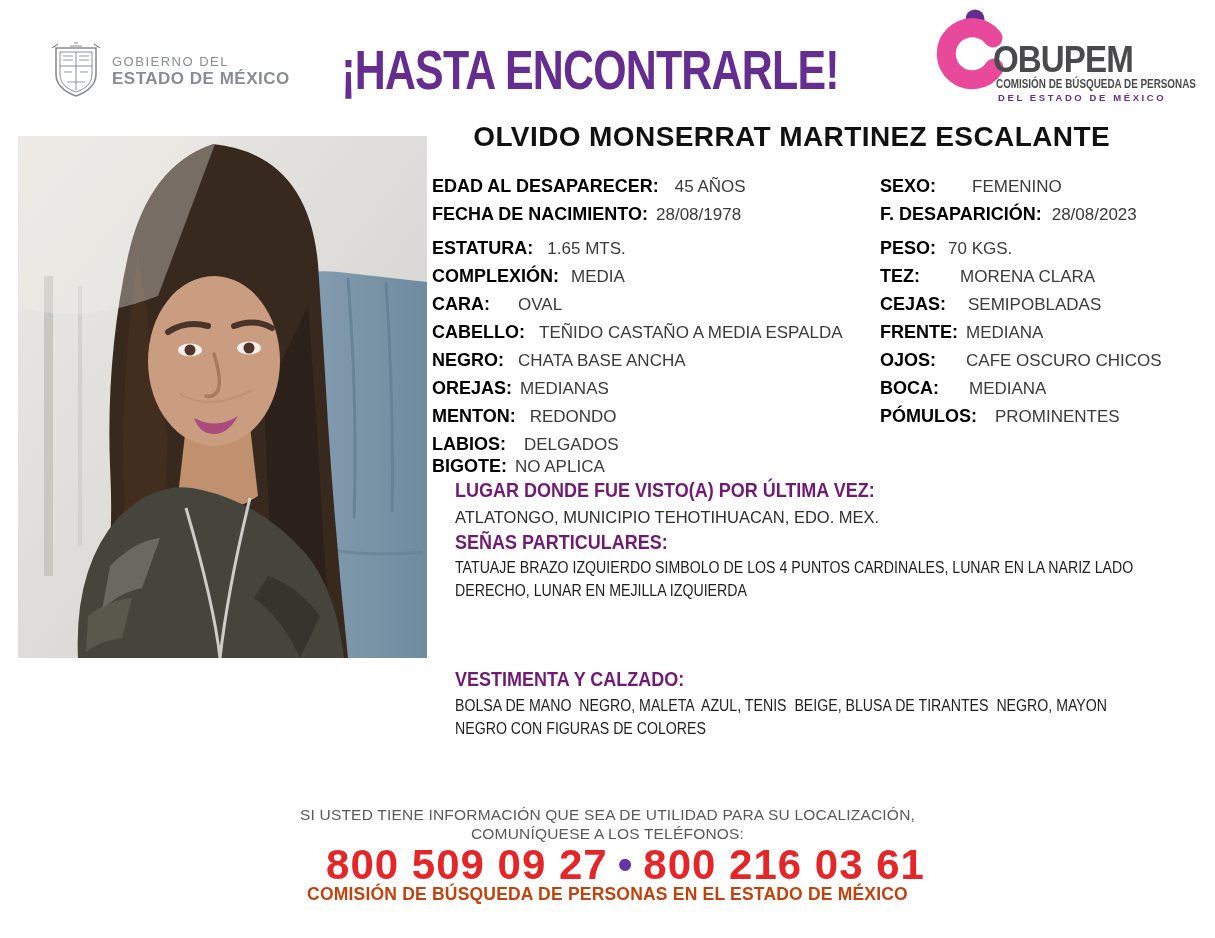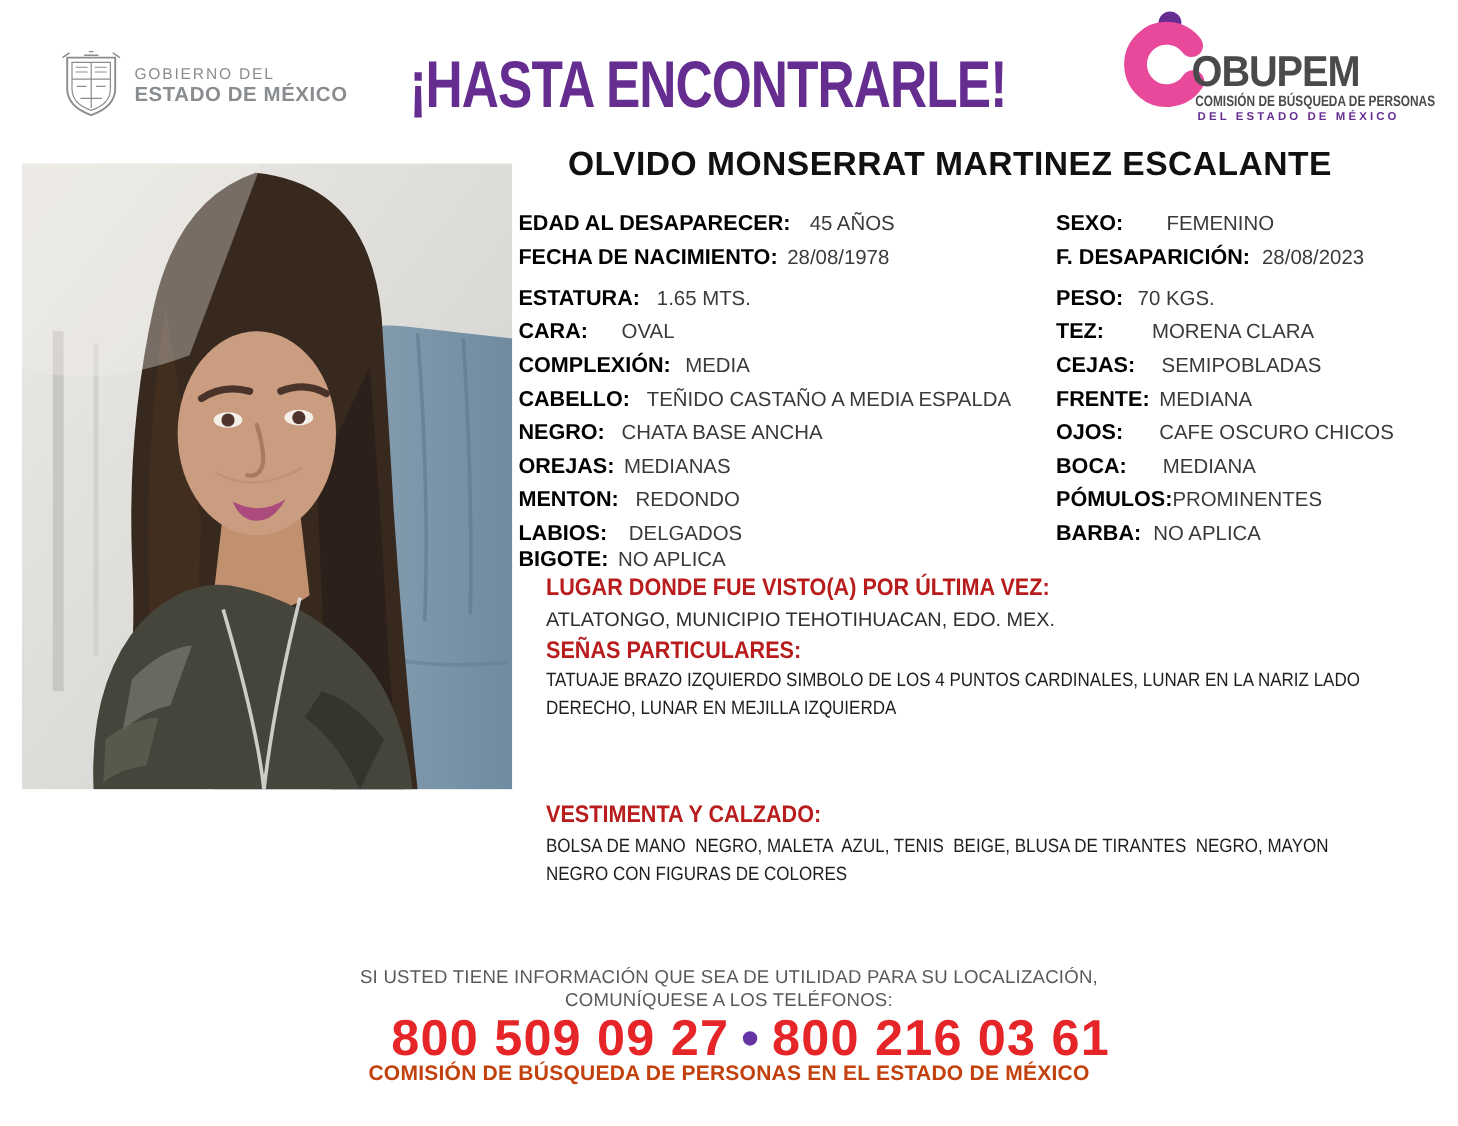--- a/index.html
+++ b/index.html
@@ -55,21 +55,21 @@
   .col-left  { left:432px; width:430px; }
   .col-right { left:880px; width:335px; }
   .field-row { height:28px; line-height:28px; white-space:nowrap; }
   .field-row.sp { margin-top:6px; }
   .field-row.tight { margin-top:-6px; }
   .f-label { font-size:18px; font-weight:bold; color:#000; }
   .f-value { font-size:17px; color:#3a3a3a; }
 
   
   .sec-heading {
-    position:absolute; left:455px; font-size:20px; font-weight:bold; color:#b91c1c; white-space:nowrap;
+    position:absolute; left:455px; font-size:20px; font-weight:bold; color:#701a75; white-space:nowrap;
   }
   .sec-heading > span { display:inline-block; transform:scaleX(0.9); transform-origin:left; }
   .sec-body-plain {
     position:absolute; left:455px; font-size:16.5px; color:#2e2e2e; white-space:pre-wrap;
   }
   .sec-body-cond {
     position:absolute; left:455px; width:792px; font-size:16px; line-height:23px; color:#1e1e1e;
     transform:scaleX(0.885); transform-origin:0 0; white-space:pre-wrap;
   }
   .h-lugar { top:479px; }
@@ -181,41 +181,40 @@
       <path d="M168 372 q28 96 34 150 M232 362 q-22 90 -30 160" stroke="#dcdcd6" stroke-width="3" fill="none" opacity="0.9"></path>
 
       <path d="M0 0 h200 l-60 160 q-80 30 -140 10 Z" fill="#f1efe9" opacity="0.35"></path>
     </svg>
   </div>
 
   <div class="col col-left">
     <div class="field-row"><span class="f-label">EDAD AL DESAPARECER:</span><span class="f-value" style="margin-left:16px">45 AÑOS</span></div>
     <div class="field-row"><span class="f-label">FECHA DE NACIMIENTO:</span><span class="f-value" style="margin-left:8px">28/08/1978</span></div>
     <div class="field-row sp"><span class="f-label">ESTATURA:</span><span class="f-value" style="margin-left:14px">1.65 MTS.</span></div>
+    <div class="field-row"><span class="f-label">COMPLEXIÓN:</span><span class="f-value" style="margin-left:12px">MEDIA</span></div>
     <div class="field-row"><span class="f-label">CARA:</span><span class="f-value" style="margin-left:28px">OVAL</span></div>
-    <div class="field-row"><span class="f-label">COMPLEXIÓN:</span><span class="f-value" style="margin-left:12px">MEDIA</span></div>
     <div class="field-row"><span class="f-label">CABELLO:</span><span class="f-value" style="margin-left:14px">TEÑIDO CASTAÑO A MEDIA ESPALDA</span></div>
     <div class="field-row"><span class="f-label">NEGRO:</span><span class="f-value" style="margin-left:14px">CHATA BASE ANCHA</span></div>
     <div class="field-row"><span class="f-label">OREJAS:</span><span class="f-value" style="margin-left:8px">MEDIANAS</span></div>
     <div class="field-row"><span class="f-label">MENTON:</span><span class="f-value" style="margin-left:14px">REDONDO</span></div>
     <div class="field-row"><span class="f-label">LABIOS:</span><span class="f-value" style="margin-left:18px">DELGADOS</span></div>
     <div class="field-row tight"><span class="f-label">BIGOTE:</span><span class="f-value" style="margin-left:8px">NO APLICA</span></div>
   </div>
 
   <div class="col col-right">
     <div class="field-row"><span class="f-label">SEXO:</span><span class="f-value" style="margin-left:36px">FEMENINO</span></div>
     <div class="field-row"><span class="f-label">F. DESAPARICIÓN:</span><span class="f-value" style="margin-left:10px">28/08/2023</span></div>
     <div class="field-row sp"><span class="f-label">PESO:</span><span class="f-value" style="margin-left:12px">70 KGS.</span></div>
     <div class="field-row"><span class="f-label">TEZ:</span><span class="f-value" style="margin-left:40px">MORENA CLARA</span></div>
     <div class="field-row"><span class="f-label">CEJAS:</span><span class="f-value" style="margin-left:22px">SEMIPOBLADAS</span></div>
     <div class="field-row"><span class="f-label">FRENTE:</span><span class="f-value" style="margin-left:8px">MEDIANA</span></div>
     <div class="field-row"><span class="f-label">OJOS:</span><span class="f-value" style="margin-left:30px">CAFE OSCURO CHICOS</span></div>
     <div class="field-row"><span class="f-label">BOCA:</span><span class="f-value" style="margin-left:30px">MEDIANA</span></div>
-    <div class="field-row"><span class="f-label">PÓMULOS:</span><span class="f-value" style="">PROMINENTES</span></div>
-    <div class="field-row"><span class="f-label">BARBA:</span><span class="f-value" style="margin-left:10px">NO APLICA</span></div>
+    <div class="field-row"><span class="f-label">PÓMULOS:</span><span class="f-value" style="margin-left:18px">PROMINENTES</span></div>
   </div>
 
   <div class="sec-heading h-lugar"><span>LUGAR DONDE FUE VISTO(A) POR ÚLTIMA VEZ:</span></div>
   <div class="sec-body-plain b-lugar">ATLATONGO, MUNICIPIO TEHOTIHUACAN, EDO. MEX.</div>
 
   <div class="sec-heading h-senas"><span>SEÑAS PARTICULARES:</span></div>
   <div class="sec-body-cond b-senas">TATUAJE BRAZO IZQUIERDO SIMBOLO DE LOS 4 PUNTOS CARDINALES, LUNAR EN LA NARIZ LADO DERECHO, LUNAR EN MEJILLA IZQUIERDA</div>
 
   <div class="sec-heading h-vest"><span>VESTIMENTA Y CALZADO:</span></div>
   <div class="sec-body-cond b-vest">BOLSA DE MANO  NEGRO, MALETA  AZUL, TENIS  BEIGE, BLUSA DE TIRANTES  NEGRO, MAYON  NEGRO CON FIGURAS DE COLORES</div>

